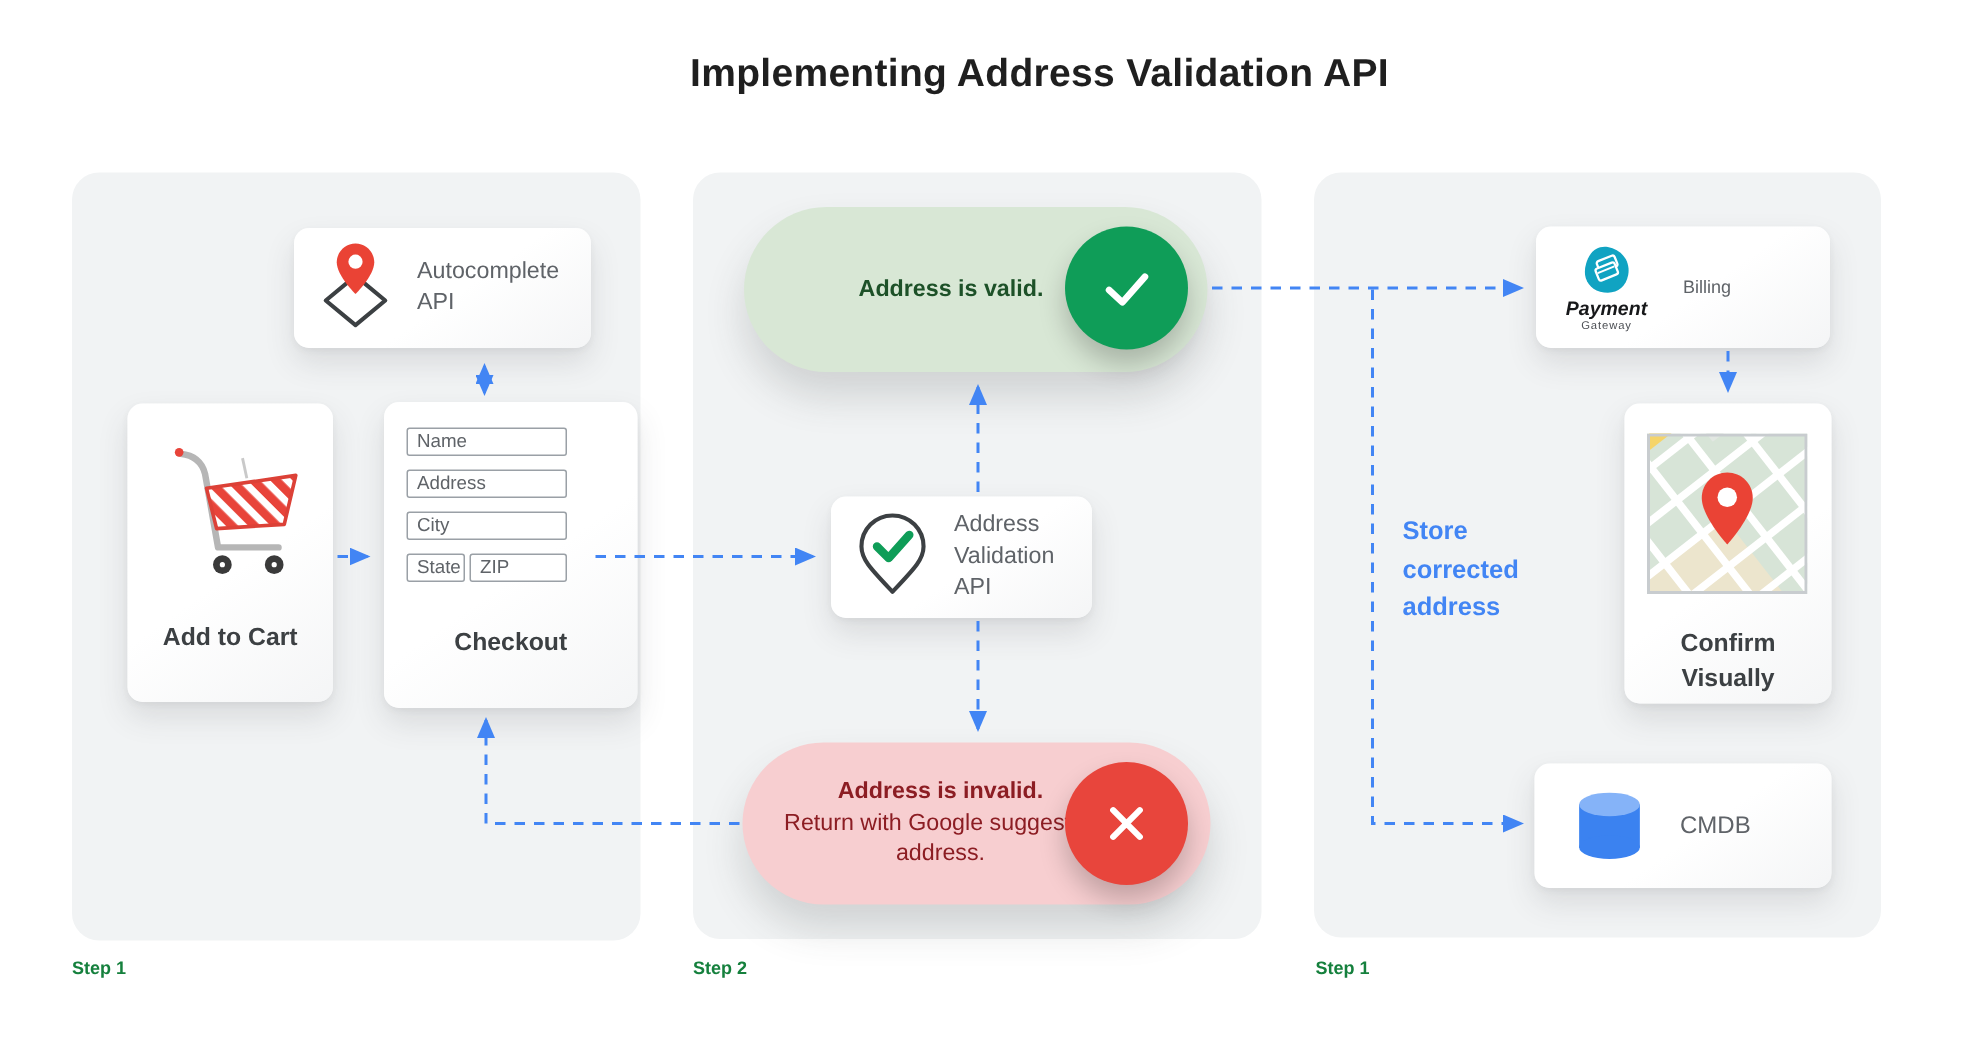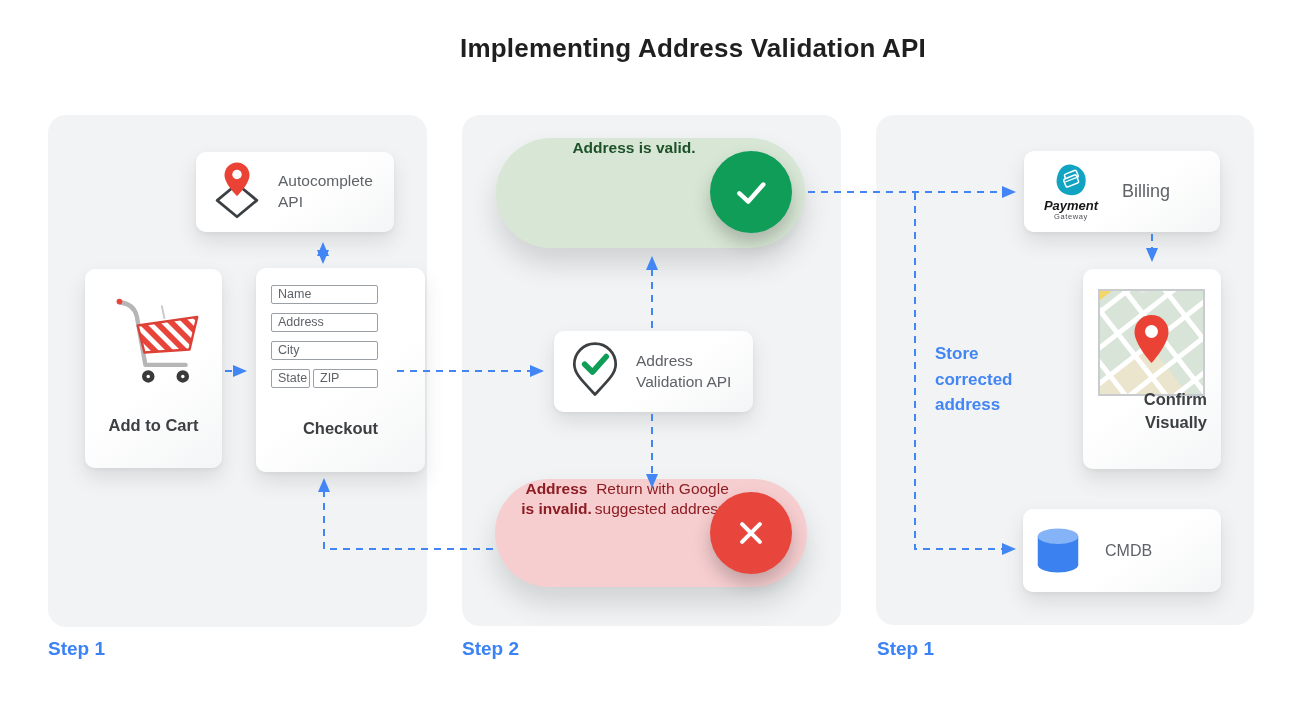--- a/index.html
+++ b/index.html
@@ -7,21 +7,21 @@
   .stage{position:relative;width:1312px;height:704px;background:#ffffff;overflow:hidden;}
 
   .title{position:absolute;top:33px;left:0;width:100%;text-align:center;
          font-size:26px;font-weight:700;color:#1f1f1f;letter-spacing:.2px;padding-left:37px;}
 
   .panel{position:absolute;background:#f1f3f4;border-radius:18px;}
   #panel1{left:48px;top:115px;width:379px;height:512px;}
   #panel2{left:462px;top:115px;width:379px;height:511px;}
   #panel3{left:876px;top:115px;width:378px;height:510px;}
 
-  .step-label{position:absolute;top:638px;font-size:19px;font-weight:700;color:#3b82f6;}
+  .step-label{position:absolute;top:638px;font-size:12px;font-weight:700;color:#15803d;}
   #step1-label{left:48px;} #step2-label{left:462px;} #step3-label{left:877px;}
 
   .card{position:absolute;background:linear-gradient(145deg,#ffffff 55%,#f4f5f6);
         border-radius:10px;box-shadow:0 10px 20px rgba(60,64,67,.13),0 2px 4px rgba(60,64,67,.06);}
   .hcard{display:flex;align-items:center;gap:16px;padding:0 16px;box-sizing:border-box;}
   .muted-label{color:#5f6368;font-size:15.5px;line-height:1.35;}
   .card-caption{position:absolute;left:0;right:0;text-align:center;font-weight:700;
                 color:#3c4043;font-size:16.5px;line-height:1.35;}
 
   
@@ -35,43 +35,43 @@
   .field{height:19px;box-sizing:border-box;border:1px solid #9aa0a6;background:#fff;
          border-radius:2px;font-size:12.5px;color:#5f6368;line-height:17px;
          padding-left:6px;margin-bottom:9px;}
   .field-row{display:flex;gap:3px;}
   .field-state{width:39px;} .field-zip{width:65px;}
   #checkout-card .card-caption{bottom:33px;margin-top:22px;}
 
   
   .pill{position:absolute;border-radius:55px;box-shadow:0 16px 26px rgba(60,64,67,.18);}
   #valid-pill{left:34px;top:23px;width:309px;height:110px;background:#d8e7d5;}
-  #invalid-pill{left:33px;top:364px;width:312px;height:108px;background:#f7ced0;}
-  .pill-text{position:absolute;top:0;bottom:0;display:flex;flex-direction:row;
+  #invalid-pill{left:33px;top:380px;width:312px;height:108px;background:#f7ced0;}
+  .pill-text{position:absolute;top:0;bottom:0;display:flex;flex-direction:column;
              justify-content:center;text-align:center;font-size:15.5px;line-height:1.32;}
   #valid-pill .pill-text{left:28px;width:220px;color:#1d5128;}
   #invalid-pill .pill-text{left:26px;width:212px;color:#8c1d23;}
   .pill-text .b{font-weight:700;}
   .badge{position:absolute;width:82px;height:82px;border-radius:50%;top:13px;
          display:flex;align-items:center;justify-content:center;
          box-shadow:0 10px 18px rgba(0,0,0,.22);}
   #valid-badge{left:214px;background:#0f9d58;}
   #invalid-badge{left:215px;background:#e8453c;}
-  #ava-card{left:92px;top:216px;width:199px;height:81px;}
+  #ava-card{left:92px;top:216px;width:174px;height:81px;}
   #ava-card .muted-label{width:112px;}
 
   
   #billing-card{left:148px;top:36px;width:196px;height:81px;gap:20px;}
   .pg-logo{display:flex;flex-direction:column;align-items:center;width:62px;}
   .pg-title{font-size:13px;font-weight:800;font-style:italic;color:#17181a;margin-top:1px;}
   .pg-sub{font-size:7.5px;color:#4a4d52;letter-spacing:.6px;margin-top:-1px;}
   #confirm-card{left:207px;top:154px;width:138px;height:200px;}
   #confirm-card svg{position:absolute;left:15px;top:20px;}
-  #confirm-card .card-caption{bottom:36px;padding:0 14px;text-align:right;}
-  #cmdb-card{left:147px;top:394px;width:198px;height:83px;gap:24px;padding-left:12px;}
+  #confirm-card .card-caption{bottom:6px;padding:0 14px;}
+  #cmdb-card{left:147px;top:394px;width:198px;height:83px;gap:24px;padding-left:27px;}
   #store-note{position:absolute;left:59px;top:226px;width:110px;color:#4285f4;
               font-size:17px;font-weight:700;line-height:1.5;}
 
   #arrows{position:absolute;left:0;top:0;width:1312px;height:704px;pointer-events:none;}
 </style>
 </head>
 <body>
 
 <div class="stage">
 
@@ -168,21 +168,21 @@
           <path d="M21,2 C32,4 39,13 37,24 C35,35 26,40 15,37 C5,34 1,25 4,15 C7,5 13,1 21,2 Z" fill="#10a3c2"></path>
           <g transform="translate(11,10) rotate(-22 9 8)">
             <rect x="3" y="1" width="15" height="9" rx="1.8" fill="#10a3c2" stroke="#ffffff" stroke-width="1.8"></rect>
             <rect x="0" y="6" width="16" height="10" rx="1.8" fill="#10a3c2" stroke="#ffffff" stroke-width="1.8"></rect>
             <line x1="1" y1="9.5" x2="15" y2="9.5" stroke="#ffffff" stroke-width="1.5"></line>
           </g>
         </svg>
         <span class="pg-title">Payment</span>
         <span class="pg-sub">Gateway</span>
       </span>
-      <span class="muted-label" style="font-size:18px;text-align:center;">Billing</span>
+      <span class="muted-label" style="font-size:12px;text-align:center;">Billing</span>
     </div>
 
     <div class="card" id="confirm-card">
       <svg width="107" height="107" viewBox="0 0 107 107">
         <rect width="107" height="107" fill="#d7e4d7"></rect>
         <g transform="rotate(-38 53 53)">
           <rect x="-40" y="55" width="90" height="70" fill="#ece5cd"></rect>
           <rect x="75" y="-50" width="70" height="60" fill="#e2e7e2"></rect>
           <line x1="-80" y1="-30" x2="200" y2="-30" stroke="#ffffff" stroke-width="5"></line>
           <line x1="-80" y1="-2" x2="200" y2="-2" stroke="#ffffff" stroke-width="5"></line>

